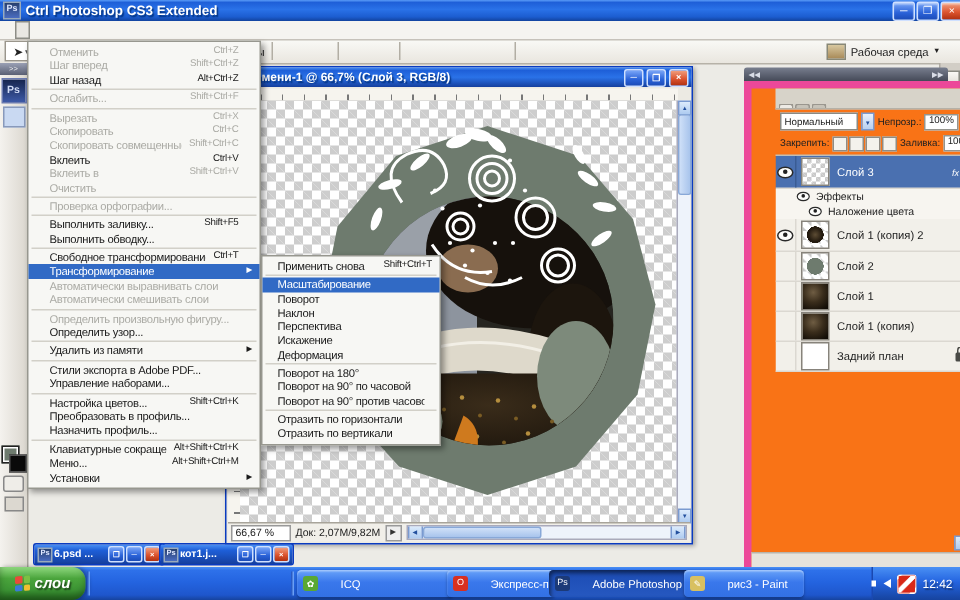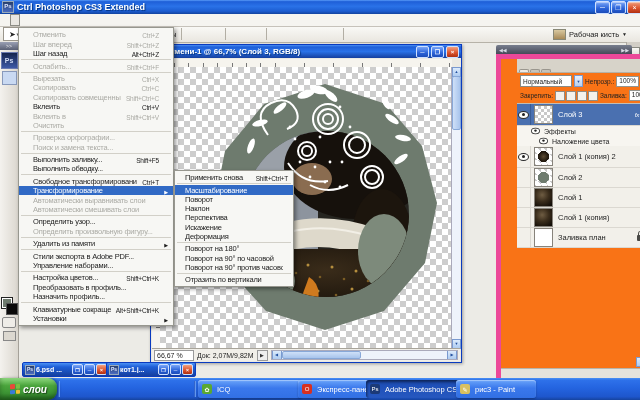--- a/index.html
+++ b/index.html
@@ -94,21 +94,21 @@
   .minwin{position:absolute;top:362px;height:13px;display:flex;align-items:center;gap:1px;padding:0 2px;color:#fff;
     font-size:7px;font-weight:bold;background:linear-gradient(180deg,#4a90f4,#1e5fd8 30%,#153f9e);border:1px solid #0a3bbf;border-radius:2px;z-index:12;}
   .minwin .t{flex:1;white-space:nowrap;overflow:hidden;}
   .minwin .dw-btn{width:9px;height:9px;font-size:5px;}
   #minwin1{left:22px;width:82px;} #minwin2{left:106px;width:84px;}
 
   
   .popup{position:absolute;background:#f7f7f4;border:1px solid #97978f;box-shadow:2px 2px 4px #00000066;padding:2px 0;z-index:60;}
   #editmenu{left:18px;top:27px;width:154px;}
   #submenu{left:174px;top:170px;width:118px;z-index:61;}
-  .pm-item{height:9.4px;display:flex;align-items:flex-end;padding:0 5px 0 14px;font-size:7.5px;letter-spacing:-0.2px;color:#1a1a1a;}
+  .pm-item{height:9.4px;display:flex;align-items:flex-start;padding:0 5px 0 14px;font-size:7.5px;letter-spacing:-0.2px;color:#1a1a1a;}
   .pm-item .lbl{flex:1;white-space:nowrap;overflow:hidden;}
   .pm-item .sc{font-size:6.5px;padding-left:5px;white-space:nowrap;}
   .pm-item .ar{width:7px;text-align:right;font-size:5px;padding-left:2px;}
   .pm-item.disabled{color:#ababa5;}
   .pm-item.hl{background:#316ac5;color:#fff;}
   .popup .sep{height:1px;margin:1px 2px;background:#d2d0c8;}
   #submenu .pm-item{height:9.3px;padding-left:10px;}
 
   
   .dock-head{position:absolute;left:496px;top:45px;width:130px;height:9px;border-radius:2px 2px 0 0;
@@ -167,21 +167,21 @@
     background:linear-gradient(180deg,#4a90f4 0%,#2e71ea 10%,#2464e0 45%,#1e56cc 85%,#16439e 100%);}
   .start{position:absolute;left:0;top:0;height:22px;width:57px;display:flex;align-items:center;justify-content:center;gap:3px;
     background:linear-gradient(180deg,#8fd97f 0%,#4aa43c 35%,#3c9434 70%,#267020 100%);border-radius:0 9px 9px 0;
     color:#fff;font-weight:bold;font-style:italic;font-size:10px;text-shadow:1px 1px 1px #00000088;box-shadow:inset 0 -3px 5px #00000044,2px 0 3px #00000055;}
   .xp-flag{width:10px;height:10px;display:grid;grid-template-columns:1fr 1fr;grid-template-rows:1fr 1fr;gap:1px;transform:skewY(-4deg);}
   .xp-flag span{border-radius:1px;}
   .tb-sep{position:absolute;top:3px;width:2px;height:16px;background:linear-gradient(90deg,#1a4ab8,#7ab0ff);}
   .ql{position:absolute;left:62px;top:5px;display:flex;gap:2px;}
   .ql-icon{width:11px;height:11px;border-radius:2px;color:#fff;font-size:6.5px;display:flex;align-items:center;justify-content:center;
     text-shadow:0 0 1px #00000088;flex:none;}
-  .task-btn{position:absolute;top:2px;height:18px;display:flex;align-items:center;gap:5px;padding:0 4px;border-radius:3px;
+  .task-btn{position:absolute;top:2px;height:18px;display:flex;align-items:center;gap:15px;padding:0 4px;border-radius:3px;
     color:#fff;font-size:7.5px;white-space:nowrap;overflow:hidden;
     background:linear-gradient(180deg,#6aa4fa,#3a78ec 45%,#3270e4);box-shadow:inset 0 1px 1px #ffffff66,0 1px 2px #00000044;}
   .task-btn.active{background:linear-gradient(180deg,#1c4cb4,#2658c0);box-shadow:inset 1px 2px 3px #00000088;}
   .task-icon{width:10px;height:10px;border-radius:2px;display:flex;align-items:center;justify-content:center;font-size:6px;flex:none;color:#fff;}
   .tbn-icq{left:198px;width:96px;} .tbn-expr{left:298px;width:64px;} .tbn-ps{left:366px;width:86px;} .tbn-paint{left:456px;width:72px;}
   .tray{position:absolute;right:0;top:0;height:22px;display:flex;align-items:center;gap:4px;padding:0 5px 0 7px;border-left:1px solid #1a48b0;
     background:linear-gradient(180deg,#4a90f4,#2464e0 45%,#16439e);}
   .spk{width:0;height:0;border-top:3px solid transparent;border-bottom:3px solid transparent;border-right:5px solid #fff;position:relative;}
   .spk::before{content:"";position:absolute;left:-8px;top:-2px;width:3px;height:4px;background:#fff;}
   .av-icon{width:11px;height:11px;border-radius:2px;border:1px solid #ffffff99;
@@ -240,21 +240,21 @@
         <span class="opt-glyph"></span>
         <span class="opt-glyph"></span>
         <span class="opt-glyph"></span>
         <span class="opt-glyph"></span>
         <span class="opt-glyph"></span>
         <div class="sep"></div>
         <span class="opt-glyph"></span>
       </span>
     <span class="opt-workspace">
       <span class="ws-icon"></span>
-      <span>Рабочая кисть</span>
+      <span>Рабочая среда</span>
       <span class="ws-car">▼</span>
     </span>
   </div>
 
   <div class="workspace"></div>
 
   <div class="toolbox">
     <div class="tbx-head">&gt;&gt;</div>
     <div class="tbx-ps">Ps</div>
     <div style="display:flex;flex-direction:column;align-items:center;">
@@ -482,25 +482,20 @@
         <span class="lbl">Очистить</span>
         <span class="sc"></span>
         <span class="ar"></span>
       </div>
       <div class="sep"></div>
       <div class="pm-item disabled">
         <span class="lbl">Проверка орфографии...</span>
         <span class="sc"></span>
         <span class="ar"></span>
       </div>
-      <div class="pm-item disabled">
-        <span class="lbl">Поиск и замена текста...</span>
-        <span class="sc"></span>
-        <span class="ar"></span>
-      </div>
       <div class="sep"></div>
       <div class="pm-item">
         <span class="lbl">Выполнить заливку...</span>
         <span class="sc">Shift+F5</span>
         <span class="ar"></span>
       </div>
       <div class="pm-item">
         <span class="lbl">Выполнить обводку...</span>
         <span class="sc"></span>
         <span class="ar"></span>
@@ -520,27 +515,27 @@
         <span class="lbl">Автоматически выравнивать слои</span>
         <span class="sc"></span>
         <span class="ar"></span>
       </div>
       <div class="pm-item disabled">
         <span class="lbl">Автоматически смешивать слои</span>
         <span class="sc"></span>
         <span class="ar"></span>
       </div>
       <div class="sep"></div>
+      <div class="pm-item disabled">
+        <span class="lbl">Определить произвольную фигуру...</span>
+        <span class="sc"></span>
+        <span class="ar"></span>
+      </div>
       <div class="pm-item">
         <span class="lbl">Определить узор...</span>
-        <span class="sc"></span>
-        <span class="ar"></span>
-      </div>
-      <div class="pm-item disabled">
-        <span class="lbl">Определить произвольную фигуру...</span>
         <span class="sc"></span>
         <span class="ar"></span>
       </div>
       <div class="sep"></div>
       <div class="pm-item">
         <span class="lbl">Удалить из памяти</span>
         <span class="sc"></span>
         <span class="ar">▶</span>
       </div>
       <div class="sep"></div>
@@ -567,20 +562,25 @@
       </div>
       <div class="pm-item">
         <span class="lbl">Назначить профиль...</span>
         <span class="sc"></span>
         <span class="ar"></span>
       </div>
       <div class="sep"></div>
       <div class="pm-item">
         <span class="lbl">Клавиатурные сокращения...</span>
         <span class="sc">Alt+Shift+Ctrl+K</span>
+        <span class="ar"></span>
+      </div>
+      <div class="pm-item">
+        <span class="lbl">Меню...</span>
+        <span class="sc">Alt+Shift+Ctrl+M</span>
         <span class="ar"></span>
       </div>
       <div class="pm-item">
         <span class="lbl">Установки</span>
         <span class="sc"></span>
         <span class="ar">▶</span>
       </div>
     </div>
 
   <div class="popup" id="submenu">
@@ -621,20 +621,24 @@
       </div>
       <div class="pm-item">
         <span class="lbl">Поворот на 90° по часовой</span>
         <span class="sc"></span>
       </div>
       <div class="pm-item">
         <span class="lbl">Поворот на 90° против часовой</span>
         <span class="sc"></span>
       </div>
       <div class="sep"></div>
+      <div class="pm-item">
+        <span class="lbl">Отразить по горизонтали</span>
+        <span class="sc"></span>
+      </div>
       <div class="pm-item">
         <span class="lbl">Отразить по вертикали</span>
         <span class="sc"></span>
       </div>
     </div>
 
   <div class="dock-head">
     <span>◀◀</span>
     <span>▶▶</span>
   </div>
@@ -729,21 +733,21 @@
 
           <span class="l-name">Слой 1 (копия)</span>
 
         </div>
         <div class="layer-row">
           <span class="eye-col">
             <span class="eye" style="visibility: hidden;"></span>
           </span>
           <span class="thumb th-white"></span>
 
-          <span class="l-name">Заливка план</span>
+          <span class="l-name">Задний план</span>
 
           <span class="lock-g"></span>
         </div>
       </div>
     <span class="panel-scroll">▼</span>
     <div class="panel-bottom">
 
     <span class="pb-icon"></span>
         <span class="pb-icon"></span>
         <span class="pb-icon"></span>
@@ -802,15 +806,20 @@
         </div>
         <div class="task-btn tbn-ps active">
           <span class="task-icon" style="background: rgb(28, 58, 120);">Ps</span>
           <span>Adobe Photoshop CS...</span>
         </div>
         <div class="task-btn tbn-paint">
           <span class="task-icon" style="background: rgb(216, 192, 96);">✎</span>
           <span>рис3 - Paint</span>
         </div>
       </div>
+    <div class="tray">
+      <span class="spk"></span>
+      <span class="av-icon"></span>
+      <span class="clock">12:42</span>
+    </div>
   </div>
 
 </div>
 
 </body></html>

